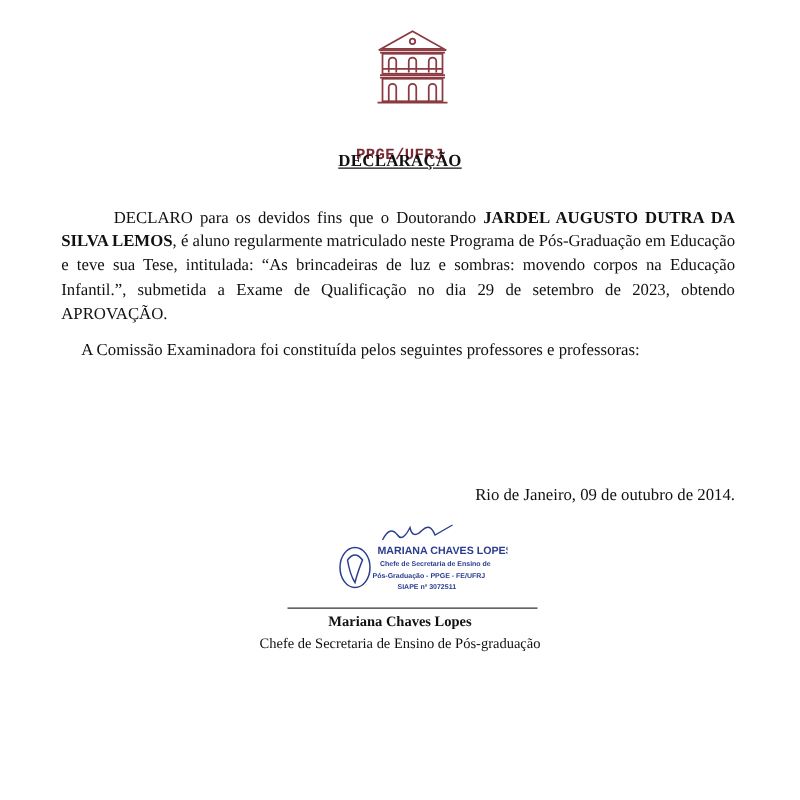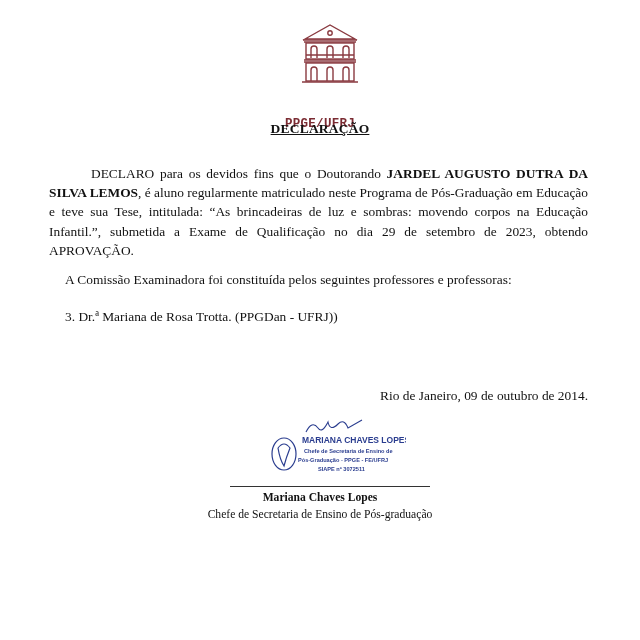--- a/index.html
+++ b/index.html
@@ -50,21 +50,20 @@
 <div class="logo-text">PPGE/UFRJ</div>
 
 <div class="title">DECLARAÇÃO</div>
 
 <div class="body">
   <p class="indent"><span>DECLARO para os devidos fins que o Doutorando </span><b>JARDEL AUGUSTO DUTRA DA SILVA LEMOS</b><span>, é aluno regularmente matriculado neste Programa de Pós-Graduação em Educação e teve sua Tese, intitulada: “As brincadeiras de luz e sombras: movendo corpos na Educação Infantil.”, submetida a Exame de Qualificação no dia 29 de setembro de 2023, obtendo APROVAÇÃO.</span></p>
 </div>
 
 <div class="list">
   <div>A Comissão Examinadora foi constituída pelos seguintes professores e professoras:</div>
-  <div>3. Dr.ª Mariana de Rosa Trotta. (PPGDan - UFRJ))</div>
 </div>
 
 <div class="date">Rio de Janeiro, 09 de outubro de 2014.</div>
 
 <svg class="stamp" viewBox="0 0 140 62">
   <g fill="none" stroke="#2a3d8f" stroke-width="1.2">
     <ellipse cx="18" cy="36" rx="12" ry="16"></ellipse>
     <path d="M12,30 q6,-8 12,0 q-4,10 -6,18 q-4,-6 -6,-18"></path>
     <path d="M40,14 q6,-12 12,-4 q4,6 10,-6 q2,10 10,2 q6,-6 10,4 l14,-8" stroke-width="1.1"></path>
   </g>

